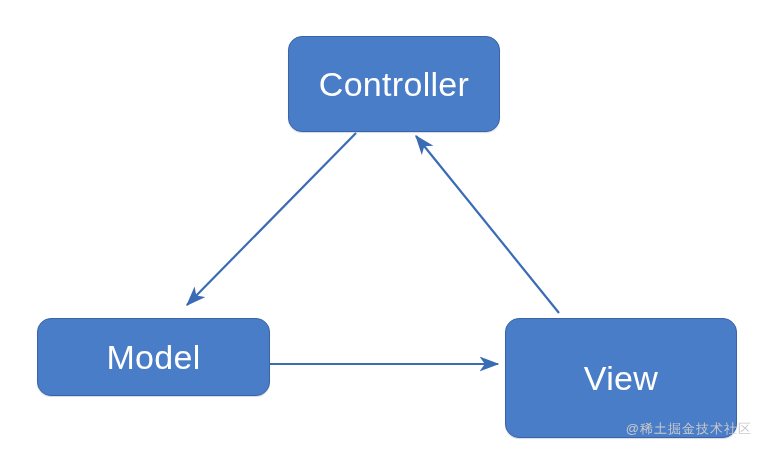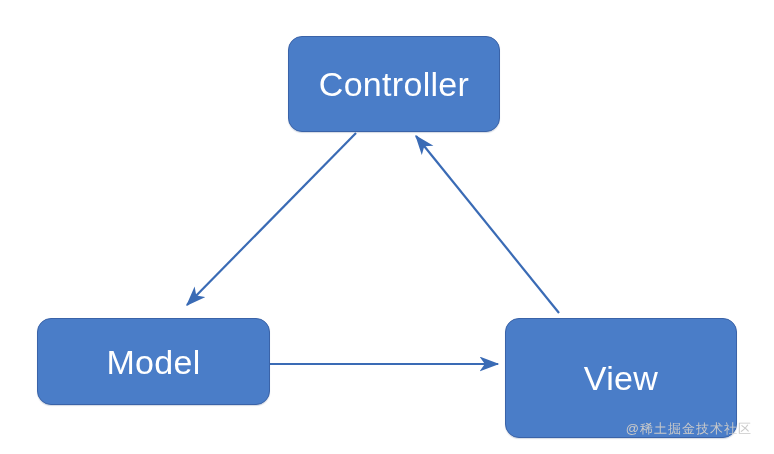--- a/index.html
+++ b/index.html
@@ -50,21 +50,21 @@
     left: 280px;
     top: 36px;
     width: 212px;
     height: 96px;
     margin-left: 8px;
   }
   #node-model {
     left: 37px;
     top: 318px;
     width: 233px;
-    height: 87px;
+    height: 78px;
   }
   #node-view {
     left: 505px;
     top: 318px;
     width: 232px;
     height: 120px;
   }
   #watermark {
     position: absolute;
     right: 22px;

